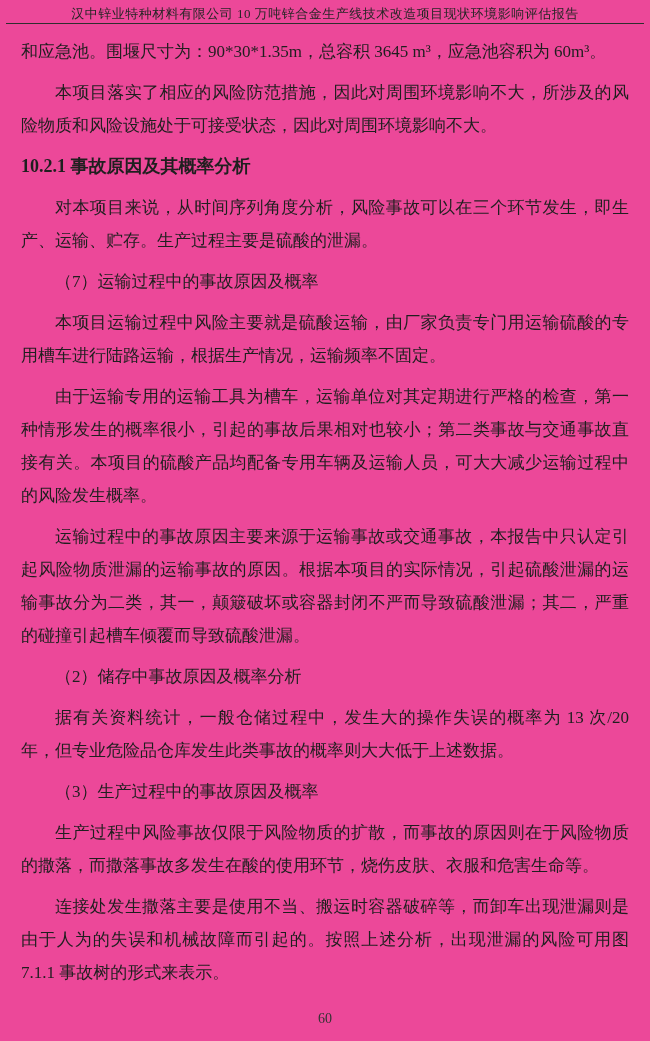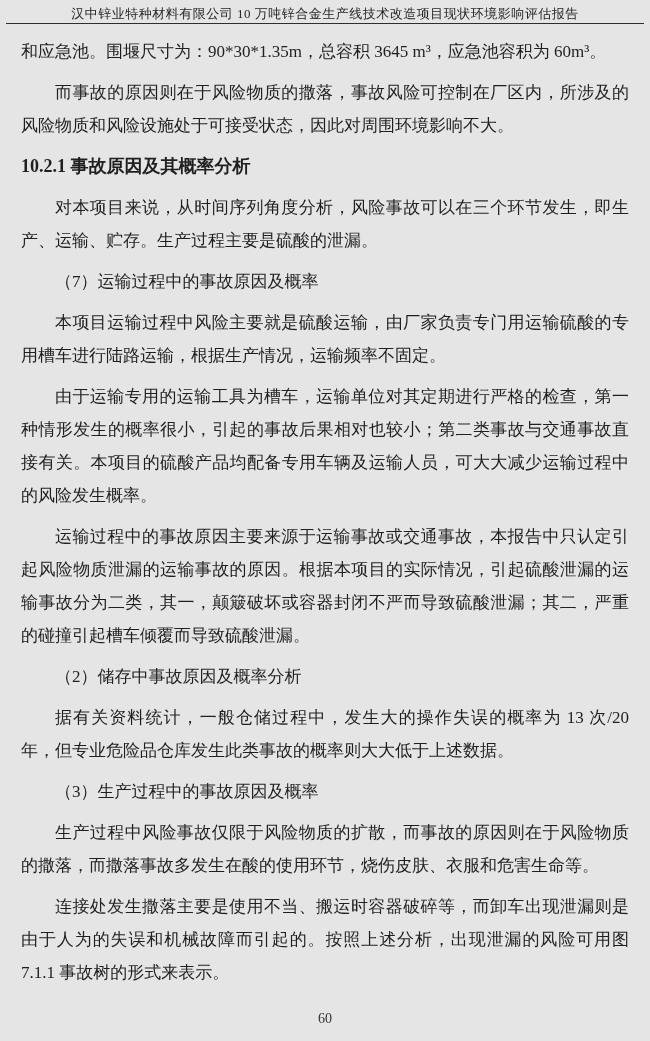--- a/index.html
+++ b/index.html
@@ -4,21 +4,21 @@
 <style>
   html, body {
     margin: 0;
     padding: 0;
     background: #ffffff;
   }
   .page {
     position: relative;
     width: 650px;
     height: 1041px;
-    background: #e5e5e5;
+    background: #ec4899;
     overflow: hidden;
     font-family: "Liberation Serif", "DejaVu Serif", serif;
     color: #1f1f1f;
   }
   .header {
     position: absolute;
     top: 5px;
     left: 0;
     width: 100%;
     text-align: center;
@@ -74,21 +74,21 @@
 
 <div class="page">
 
   <div class="header">
     <span>汉中锌业特种材料有限公司 10 万吨锌合金生产线技术改造项目现状环境影响评估报告</span>
   </div>
   <div class="header-divider"></div>
 
   <div class="content">
     <p class="noindent">和应急池。围堰尺寸为：90*30*1.35m，总容积 3645 m³，应急池容积为 60m³。</p>
-    <p>而事故的原因则在于风险物质的撒落，事故风险可控制在厂区内，所涉及的风险物质和风险设施处于可接受状态，因此对周围环境影响不大。</p>
+    <p>本项目落实了相应的风险防范措施，因此对周围环境影响不大，所涉及的风险物质和风险设施处于可接受状态，因此对周围环境影响不大。</p>
     <p class="heading">10.2.1 事故原因及其概率分析</p>
     <p>对本项目来说，从时间序列角度分析，风险事故可以在三个环节发生，即生产、运输、贮存。生产过程主要是硫酸的泄漏。</p>
     <p>（7）运输过程中的事故原因及概率</p>
     <p>本项目运输过程中风险主要就是硫酸运输，由厂家负责专门用运输硫酸的专用槽车进行陆路运输，根据生产情况，运输频率不固定。</p>
     <p>由于运输专用的运输工具为槽车，运输单位对其定期进行严格的检查，第一种情形发生的概率很小，引起的事故后果相对也较小；第二类事故与交通事故直接有关。本项目的硫酸产品均配备专用车辆及运输人员，可大大减少运输过程中的风险发生概率。</p>
     <p>运输过程中的事故原因主要来源于运输事故或交通事故，本报告中只认定引起风险物质泄漏的运输事故的原因。根据本项目的实际情况，引起硫酸泄漏的运输事故分为二类，其一，颠簸破坏或容器封闭不严而导致硫酸泄漏；其二，严重的碰撞引起槽车倾覆而导致硫酸泄漏。</p>
     <p>（2）储存中事故原因及概率分析</p>
     <p>据有关资料统计，一般仓储过程中，发生大的操作失误的概率为 13 次/20 年，但专业危险品仓库发生此类事故的概率则大大低于上述数据。</p>
     <p>（3）生产过程中的事故原因及概率</p>
     <p>生产过程中风险事故仅限于风险物质的扩散，而事故的原因则在于风险物质的撒落，而撒落事故多发生在酸的使用环节，烧伤皮肤、衣服和危害生命等。</p>

